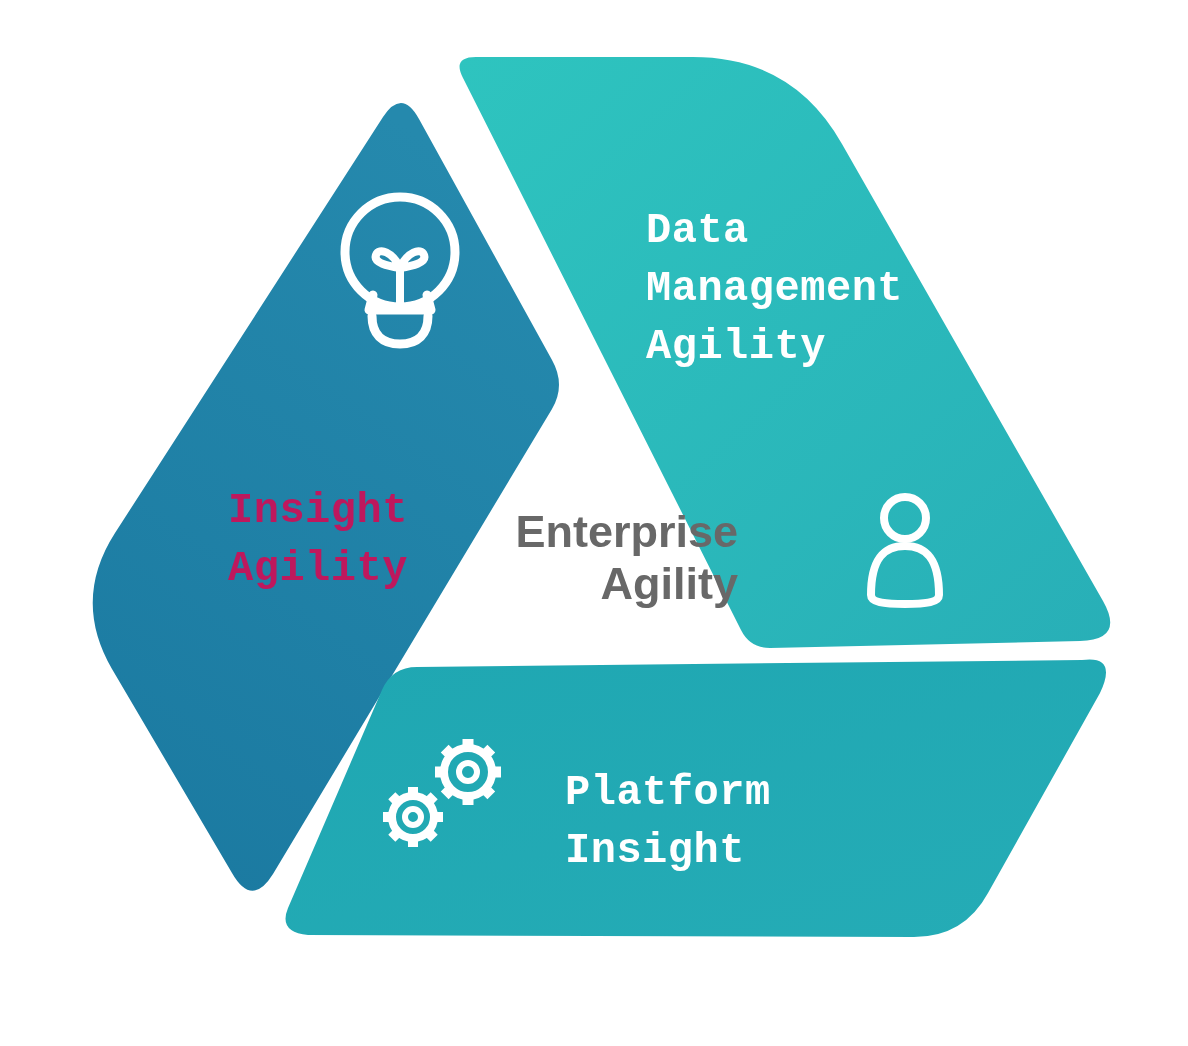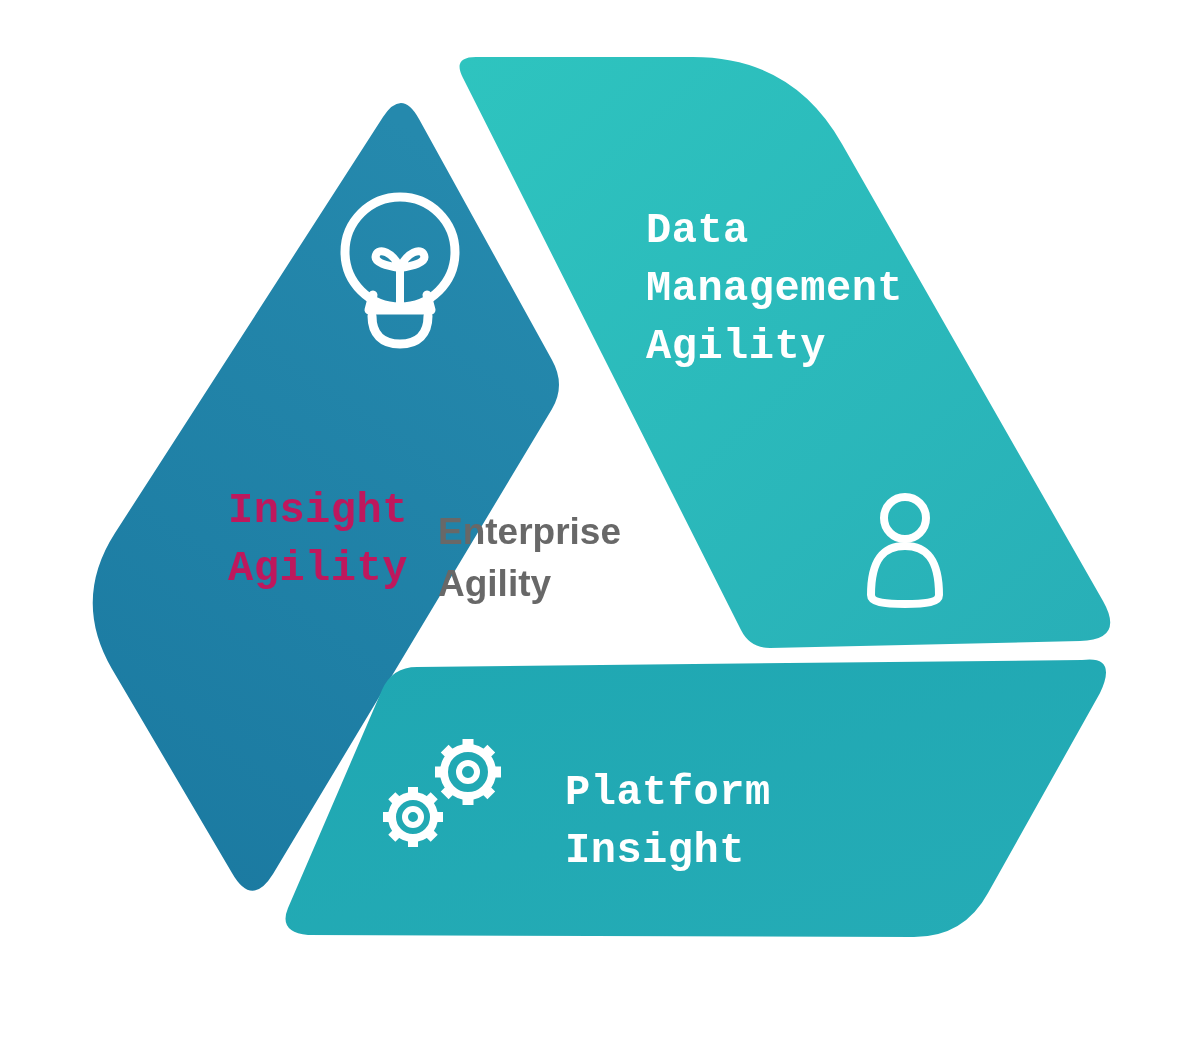--- a/index.html
+++ b/index.html
@@ -27,23 +27,23 @@
     font-weight: bold;
     font-size: 42px;
     line-height: 58px;
     letter-spacing: 0.5px;
     font-family: Liberation Mono, monospace;
   }
   .center-label {
     position: absolute;
     white-space: pre-line;
     font-weight: bold;
-    font-size: 37px;
+    font-size: 45px;
     line-height: 52px;
-    text-align: left;
+    text-align: right;
   }
   .label-insight   { left: 192px; top: 482px; }
   .label-data      { left: 646px; top: 202px; }
   .label-platform  { left: 565px; top: 764px; }
   .label-center    { left: 438px; top: 506px; width: 300px; }
 </style>
 </head>
 <body>
 
 <div class="stage">

